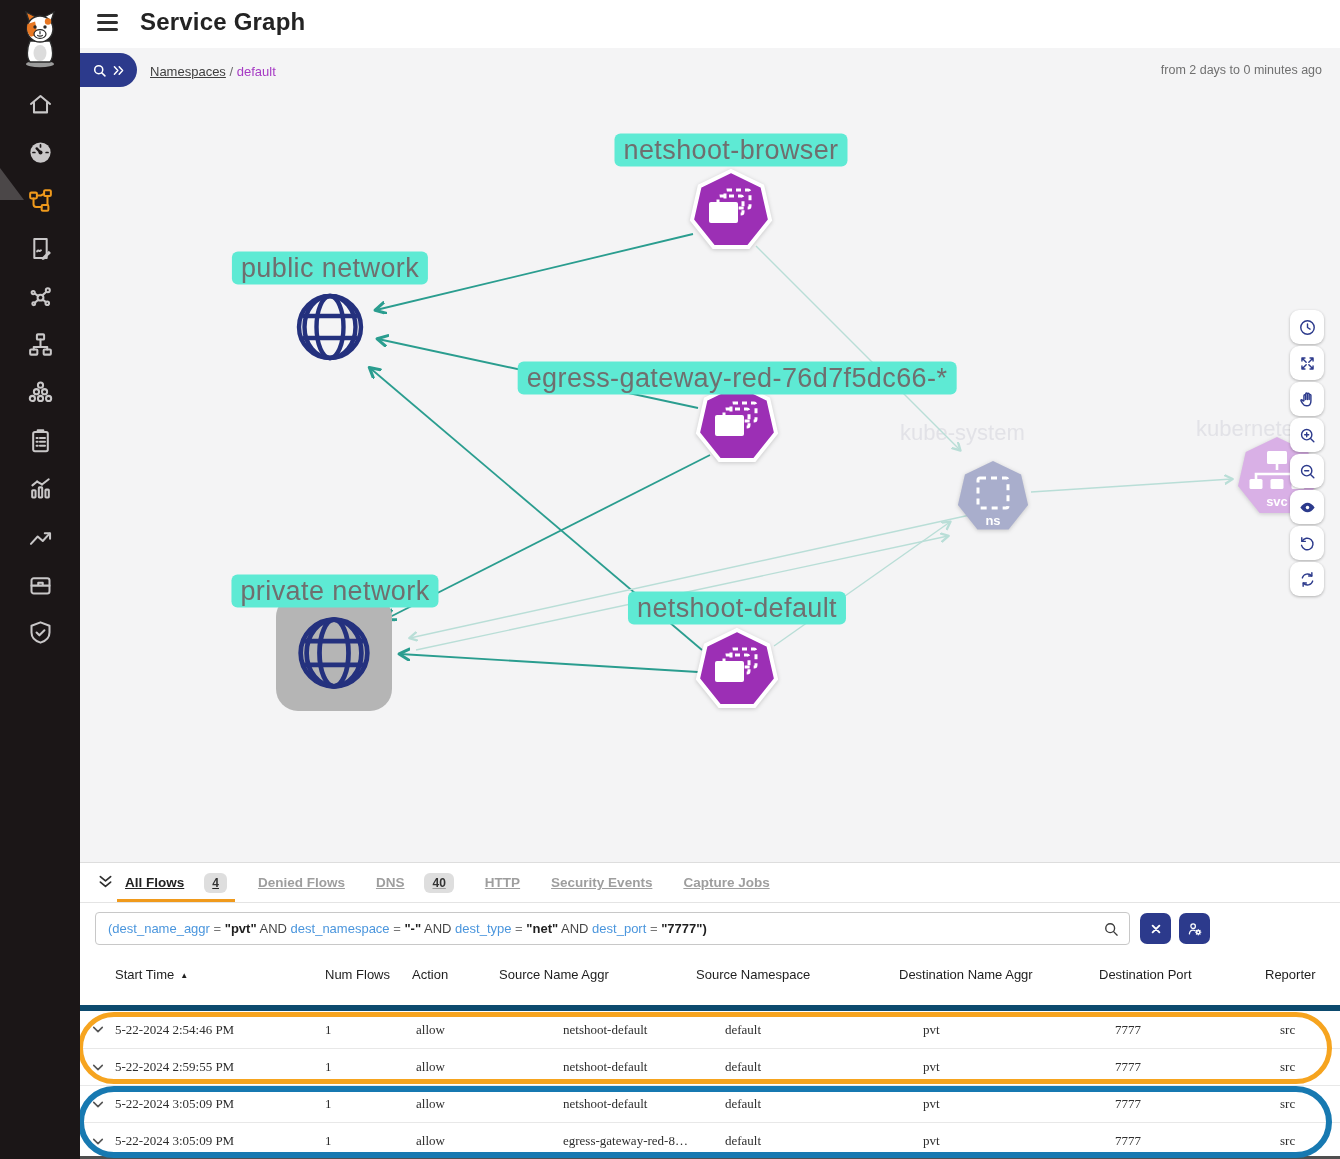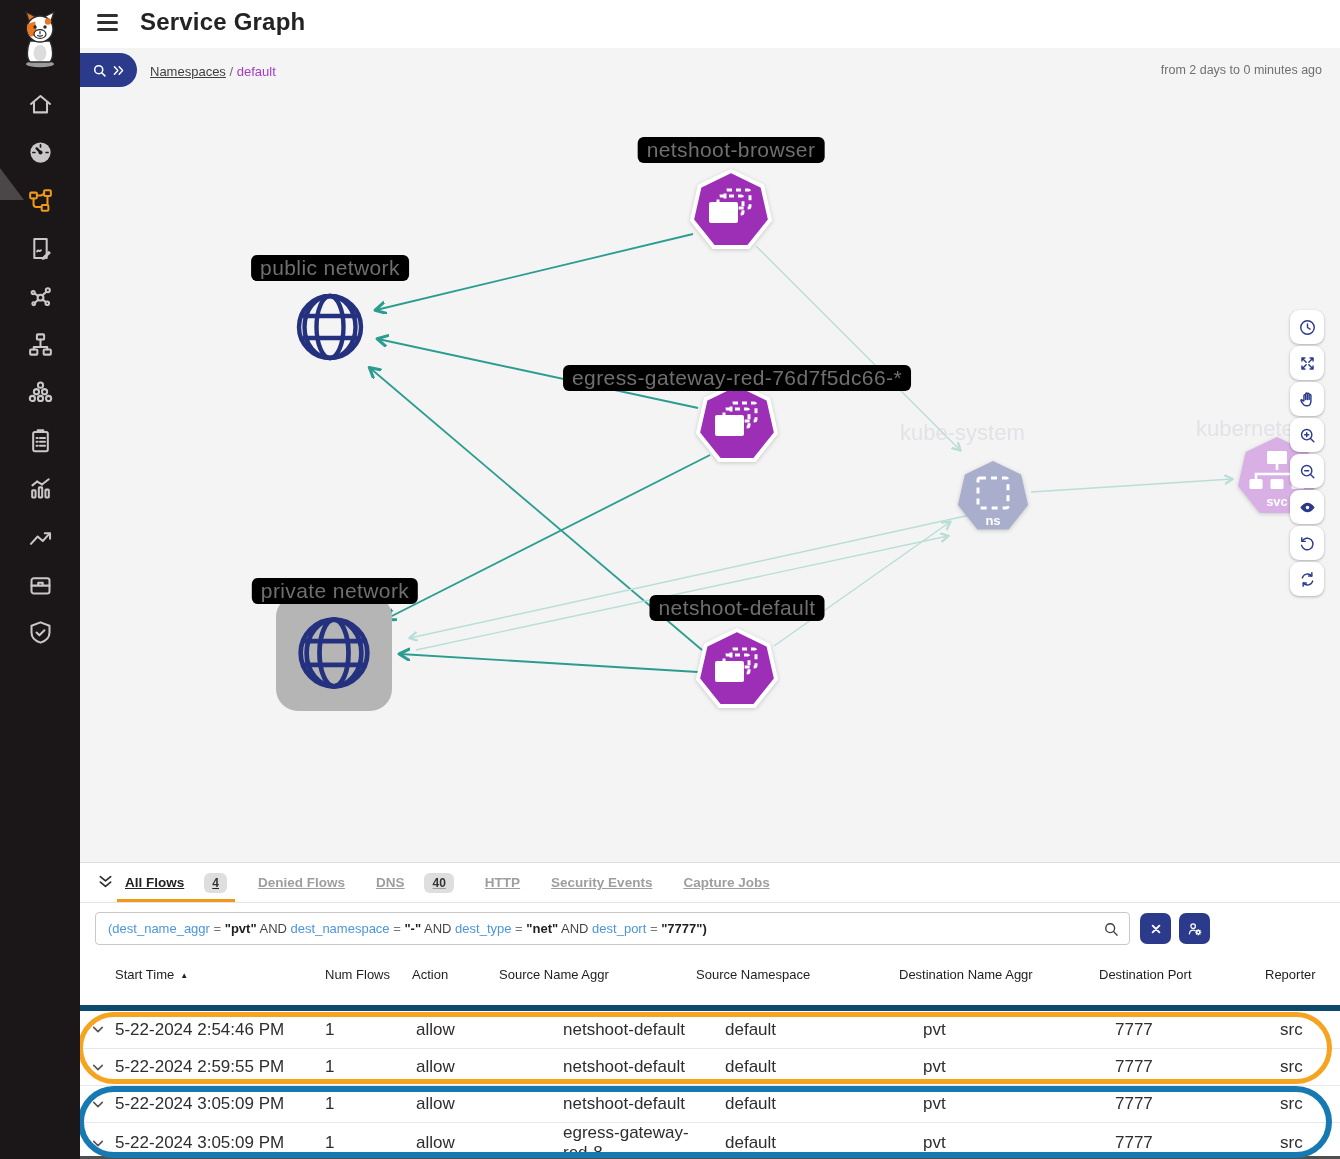--- a/index.html
+++ b/index.html
@@ -21,22 +21,22 @@
   .hamburger span { display:block; width:21px; height:2.6px; background:#2f2f2f; border-radius:2px; margin-bottom:4.5px; }
   .header h1 { position:absolute; left:60px; top:8px; font-size:24px; font-weight:700; color:#232323; letter-spacing:.2px; }
 
   
   .graph { position:absolute; left:80px; top:48px; width:1260px; height:814px; background:#f4f4f5; overflow:hidden; }
   #edges { position:absolute; left:0; top:0; z-index:1; }
   .watermark { position:absolute; font-size:22px; color:#e2e2e7; font-weight:500; white-space:nowrap; z-index:0; }
   .gnode { position:absolute; z-index:2; cursor:pointer; }
   .gnode svg { display:block; filter:drop-shadow(0 1px 2px rgba(0,0,0,.18)); }
   .netwrap { position:absolute; z-index:2; background:#b5b5b5; border-radius:22px; display:flex; align-items:center; justify-content:center; cursor:pointer; }
-  .node-label { position:absolute; transform:translate(-50%,-50%); background:#000000; color:#6f6f6f;
-                font-size:21px; letter-spacing:.4px; padding:1px 9px; border-radius:6px; white-space:nowrap; z-index:3; cursor:pointer; }
+  .node-label { position:absolute; transform:translate(-50%,-50%); background:#5eead4; color:#6f6f6f;
+                font-size:27px; letter-spacing:.4px; padding:1px 9px; border-radius:6px; white-space:nowrap; z-index:3; cursor:pointer; }
   .crumb-pill { position:absolute; left:0; top:5px; width:57px; height:34px; background:#2c3a8c; border-radius:0 17px 17px 0;
                 display:flex; align-items:center; justify-content:center; gap:3px; z-index:5; cursor:pointer; }
   .crumbs { position:absolute; left:70px; top:16px; font-size:13px; color:#6a6a6a; z-index:5; }
   .crumbs a { color:#3f3f3f; text-decoration:underline; cursor:pointer; }
   .crumbs .cur { color:#a63bc4; font-weight:500; }
   .timerange { position:absolute; right:18px; top:15px; font-size:12.5px; color:#707070; z-index:5; }
   .gtoolbar { position:absolute; right:16px; top:262px; z-index:6; display:flex; flex-direction:column; }
   .gtool-btn { width:34px; height:34px; background:#fff; border:none; border-radius:9px; margin-bottom:2px;
                box-shadow:0 1px 3px rgba(0,0,0,.28); display:flex; align-items:center; justify-content:center; cursor:pointer; color:#2c3a8c; }
   .gtool-btn svg { width:19px; height:19px; }
@@ -63,21 +63,21 @@
   .sq-btn { position:absolute; top:10px; width:31px; height:31px; background:#2c3a8c; color:#fff; border:none; border-radius:7px;
             display:flex; align-items:center; justify-content:center; cursor:pointer; }
   .sq-btn svg { width:18px; height:18px; }
   #btn-clear { left:1060px; }
   #btn-user { left:1099px; }
 
   .tgrid { display:grid; grid-template-columns:35px 210px 87px 87px 197px 203px 200px 166px 75px; }
   .thead { padding-top:14px; height:58px; font-size:13px; font-weight:400; color:#1e1e1e; border-bottom:6px solid #0c4a6e; }
   .thead .hc { line-height:1.25; }
   .sort-arrow { font-size:8px; margin-left:6px; vertical-align:1px; color:#1e1e1e; }
-  .trow { height:37px; align-items:center; font-size:17px; color:#2e2e2e; }
+  .trow { height:37px; align-items:center; font-size:13px; color:#2e2e2e;font-family:Liberation Serif, serif; }
   .trow + .trow { border-top:1px solid #e8e8e8; }
   .trow .exp { display:flex; justify-content:center; color:#555; cursor:pointer; }
   .trow .exp svg { width:12px; height:9px; }
   .trow > :nth-child(4) { padding-left:4px; }
   .trow > :nth-child(5) { padding-left:64px; }
   .trow > :nth-child(6) { padding-left:29px; }
   .trow > :nth-child(7) { padding-left:24px; }
   .trow > :nth-child(8) { padding-left:16px; }
   .trow > :nth-child(9) { padding-left:15px; }
   .anno { position:absolute; left:-2px; width:1254px; border-radius:38px; pointer-events:none; z-index:10; }

